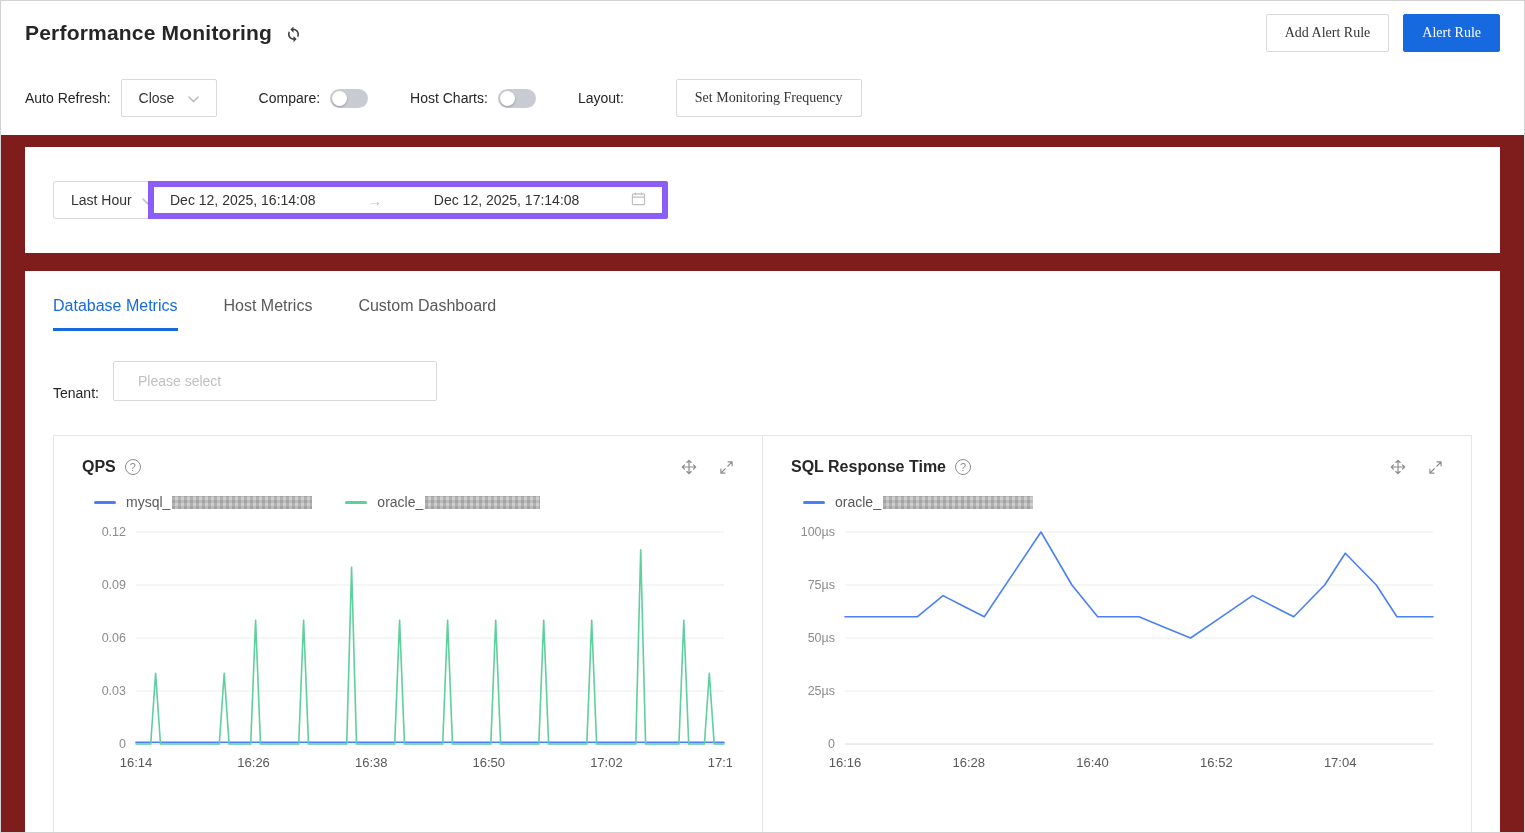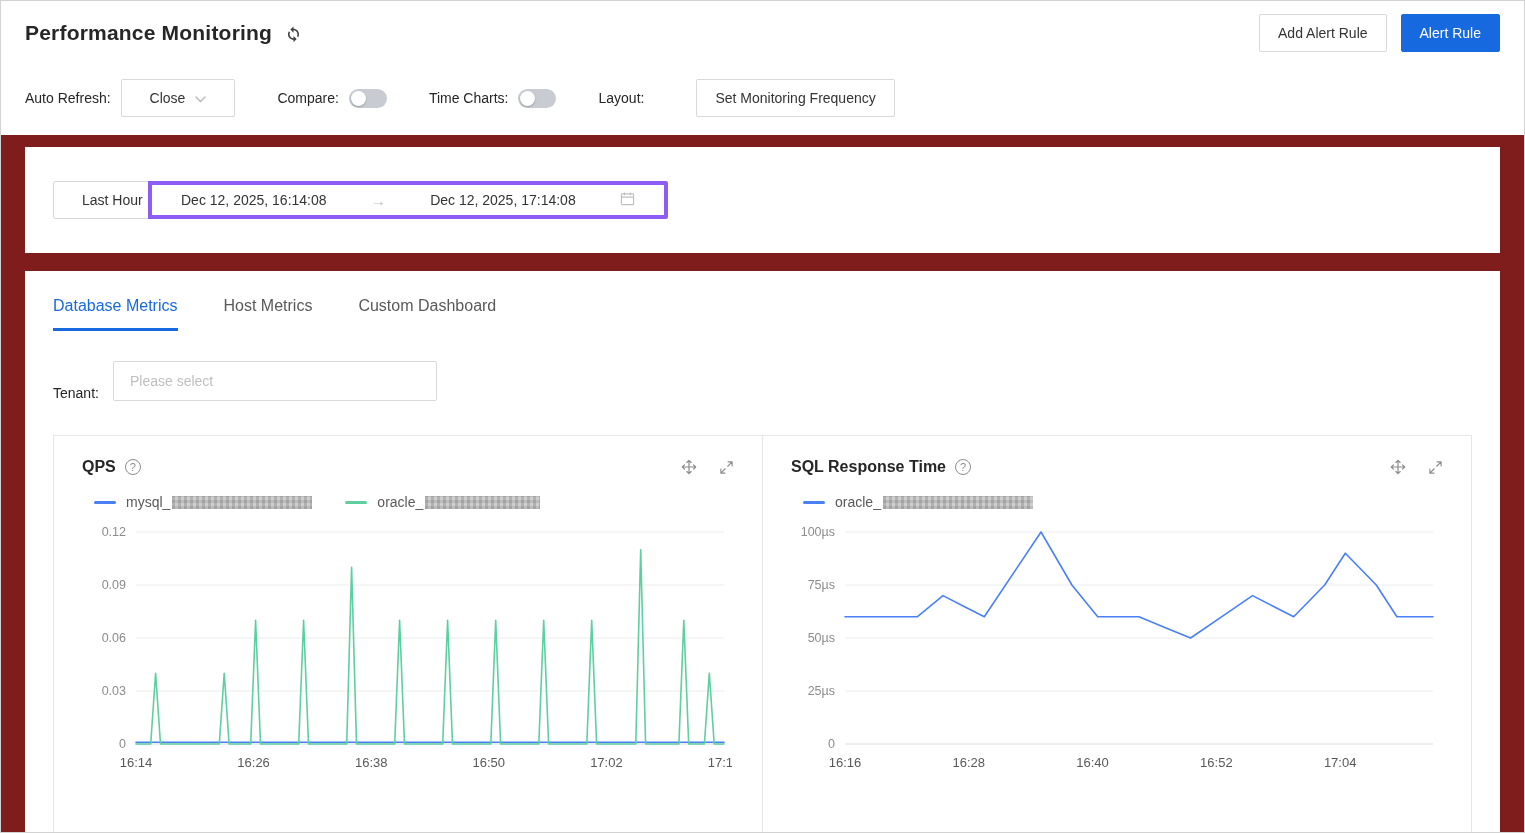--- a/index.html
+++ b/index.html
@@ -7,48 +7,48 @@
   body{font-family:"Liberation Sans",sans-serif;font-size:14px;color:#262626;background:#fff}
   .app{width:1525px;height:833px;border:1px solid #d2d2d2;background:#7f1d1d;overflow:hidden}
 
   
   .top-section{background:#fff;padding:10px 24px 18px}
   .header-row{display:flex;align-items:center;justify-content:space-between;height:44px}
   .title-wrap{display:flex;align-items:center;gap:12px}
   .page-title{font-size:21px;font-weight:bold;color:#262626;letter-spacing:.2px}
   .icon-btn{display:inline-flex;align-items:center;justify-content:center;background:none;border:none;cursor:pointer;color:#8c8c8c}
   .header-actions{display:flex;gap:14px}
-  .btn{height:38px;padding:0 18px;border-radius:2px;border:1px solid #d9d9d9;background:#fff;font-size:14px;color:#333;font-family:Liberation Sans, sans-serif;cursor:pointer}
+  .btn{height:38px;padding:0 18px;border-radius:2px;border:1px solid #d9d9d9;background:#fff;font-size:14px;color:#333;font-family:Liberation Serif, serif;cursor:pointer}
   .btn.primary{background:var(--accent);border-color:var(--accent);color:#fff}
 
   .toolbar-row{margin-top:24px;display:flex;align-items:center}
   .tb-group{display:flex;align-items:center;margin-right:42px}
   .tb-label{color:#262626;margin-right:10px;white-space:nowrap}
-  .select{height:38px;border:1px solid #d9d9d9;border-radius:2px;background:#fff;display:inline-flex;align-items:center;justify-content:space-between;padding:0 28px;color:#333;cursor:pointer;gap:10px}
+  .select{height:38px;border:1px solid #d9d9d9;border-radius:2px;background:#fff;display:inline-flex;align-items:center;justify-content:space-between;padding:0 17px;color:#333;cursor:pointer;gap:10px}
   .select .val{white-space:nowrap}
   .switch{width:38px;height:19px;border-radius:10px;background:#c8ccd2;position:relative;cursor:pointer;flex:none}
   .switch::after{content:"";position:absolute;left:2px;top:2px;width:15px;height:15px;border-radius:50%;background:#fff;box-shadow:0 1px 2px rgba(0,0,0,.25)}
 
   
   .card{background:#fff}
   .time-card{margin:12px 24px 0;padding:34px 28px}
   .time-row{display:flex;align-items:center}
   .preset-select{width:96px;border-radius:2px 0 0 2px}
-  .date-box{width:520px;height:38px;border:4px solid #8b5cf6;border-radius:0 2px 2px 0;margin-left:-1px;display:flex;align-items:center;justify-content:space-between;padding:0 29px;background:#fff;cursor:pointer}
+  .date-box{width:520px;height:38px;border:6px solid #8b5cf6;border-radius:0 2px 2px 0;margin-left:-1px;display:flex;align-items:center;justify-content:space-between;padding:0 16px;background:#fff;cursor:pointer}
   .date-text{color:#333}
   .arrow-sep{color:#bfbfbf;font-size:15px}
 
   
   .main-card{margin:18px 24px 0;padding:26px 28px;height:565px;overflow:hidden}
   .tabs{display:flex;gap:46px}
   .tab{font-size:16px;color:#595959;padding-bottom:13px;cursor:pointer;border-bottom:3px solid transparent}
   .tab.active{color:var(--accent);border-bottom-color:var(--accent)}
   .tenant-row{margin-top:30px;display:flex;align-items:flex-end}
   .tenant-label{margin-right:14px}
-  .select-input{width:324px;height:40px;border:1px solid #d9d9d9;border-radius:2px;padding:0 16px;font:inherit;color:#333;background:#fff}
+  .select-input{width:324px;height:40px;border:1px solid #d9d9d9;border-radius:2px;padding:0 24px;font:inherit;color:#333;background:#fff}
   .select-input::placeholder{color:#bfbfbf}
 
   
   .charts-row{display:flex;margin-top:34px}
   .chart-card{flex:1;border:1px solid #e6e6e6;background:#fff;padding:22px 28px 26px;min-height:400px}
   .chart-card + .chart-card{margin-left:-1px}
   .chart-head{display:flex;align-items:center;justify-content:space-between}
   .chart-title-wrap{display:flex;align-items:center;gap:9px}
   .chart-title{font-size:16px;font-weight:bold;color:#262626}
   .qmark{width:16px;height:16px;border:1px solid #8c8c8c;border-radius:50%;font-size:11px;color:#8c8c8c;display:inline-flex;align-items:center;justify-content:center;cursor:pointer;flex:none}
@@ -93,21 +93,21 @@
           <span><svg width="11" height="7" viewBox="0 0 11 7" fill="none" stroke="#bfbfbf" stroke-width="1.6" stroke-linecap="round">
                 <path d="M1 1l4.5 4.5L10 1"></path>
               </svg></span>
         </div>
       </div>
       <div class="tb-group">
         <span class="tb-label">Compare:</span>
         <div class="switch"></div>
       </div>
       <div class="tb-group">
-        <span class="tb-label">Time Charts:</span>
+        <span class="tb-label">Host Charts:</span>
         <div class="switch"></div>
       </div>
       <div class="tb-group">
         <span class="tb-label">Layout:</span>
       </div>
       <div class="tb-group">
         <button class="btn">Set Monitoring Frequency</button>
       </div>
     </div>
   </div>

